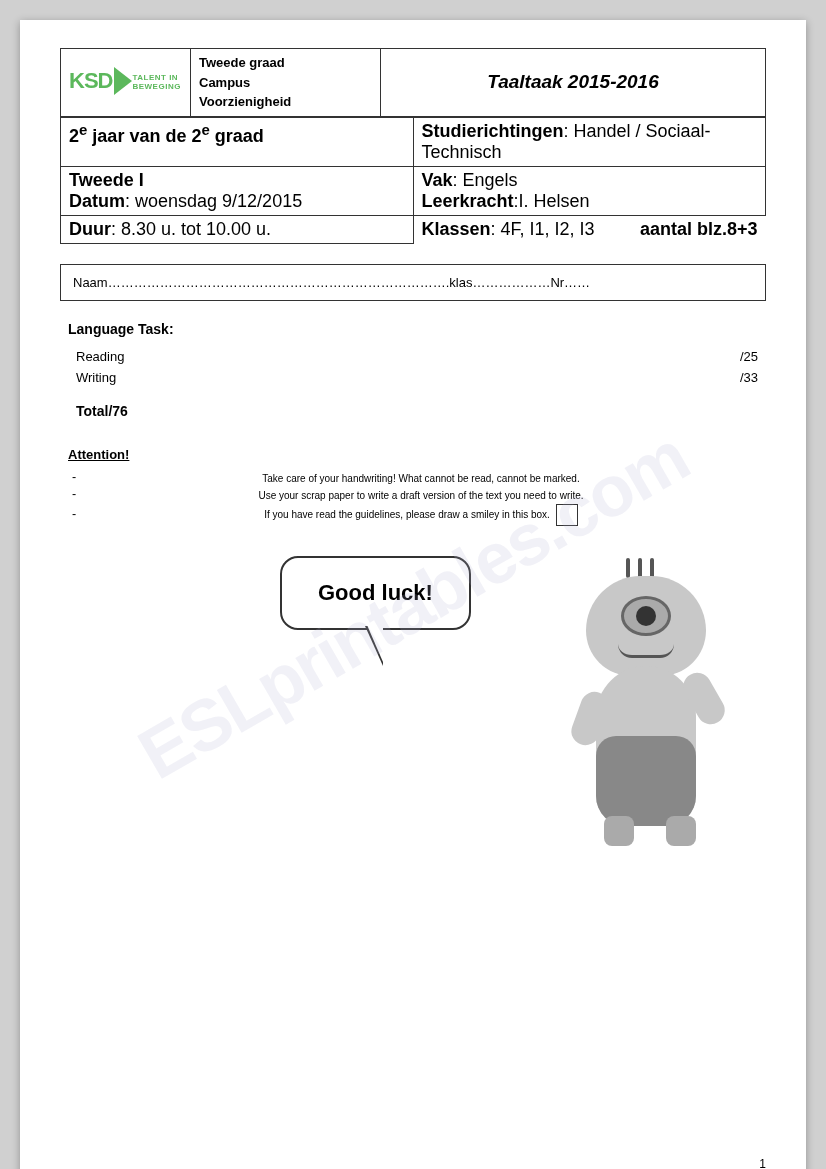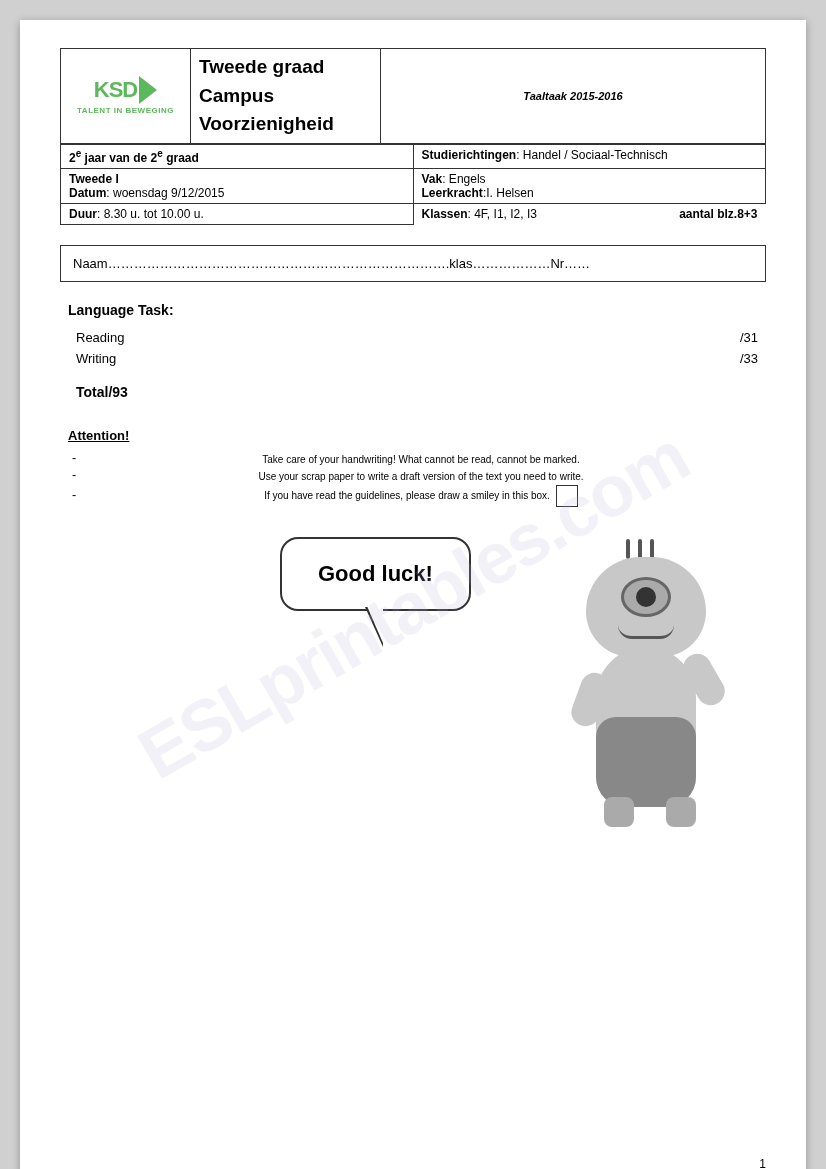--- a/index.html
+++ b/index.html
@@ -30,21 +30,21 @@
       border: 1.5px solid #333;
       padding: 4px 8px;
       vertical-align: middle;
     }
     .logo-cell {
       width: 130px;
       padding: 6px 8px;
     }
     .logo-box {
       display: flex;
-      flex-direction: column;
+      flex-direction: row;
       align-items: center;
     }
     .logo-ks {
       display: flex;
       align-items: center;
       margin-bottom: 2px;
     }
     .logo-ks-text {
       font-size: 22px;
       font-weight: 900;
@@ -66,41 +66,41 @@
       font-weight: bold;
       letter-spacing: 0.5px;
       text-transform: uppercase;
     }
     .school-info-cell {
       width: 190px;
       padding: 4px 10px;
       vertical-align: top;
     }
     .school-info-cell p {
-      font-size: 19px;
+      font-size: 13px;
       font-weight: 700;
       line-height: 1.5;
     }
     .taaltaak-cell {
       text-align: center;
-      font-size: 11px;
+      font-size: 19px;
       font-style: italic;
       font-weight: 700;
       vertical-align: middle;
     }
 
     
     .info-table {
       width: 100%;
       border-collapse: collapse;
     }
     .info-table td {
       border: 1.5px solid #333;
       padding: 3px 8px;
-      font-size: 12px;
+      font-size: 18px;
       vertical-align: top;
     }
 
     
     .naam-row {
       border: 1.5px solid #333;
       margin-top: 20px;
       margin-bottom: 20px;
       padding: 10px 12px 10px 12px;
       font-size: 13px;
@@ -426,29 +426,29 @@
     </table>
 
   <div class="naam-row">
     <span>Naam…………………………………………………………………….klas………………Nr……</span>
   </div>
 
   <div class="score-section">
     <div class="language-task-title">Language Task:</div>
     <div class="score-row">
       <span>Reading</span>
-      <span>/31</span>
+      <span>/25</span>
     </div>
     <div class="score-row">
       <span>Writing</span>
       <span>/33</span>
     </div>
     <div class="total-row">
       <span>Total</span>
-      <span>/93</span>
+      <span>/76</span>
     </div>
   </div>
 
   <div class="attention-section">
     <div class="attention-title">Attention!</div>
     <ul class="attention-list">
       <li>
         <span>Take care of your handwriting!  What cannot be read, cannot be marked.</span>
       </li>
       <li>

